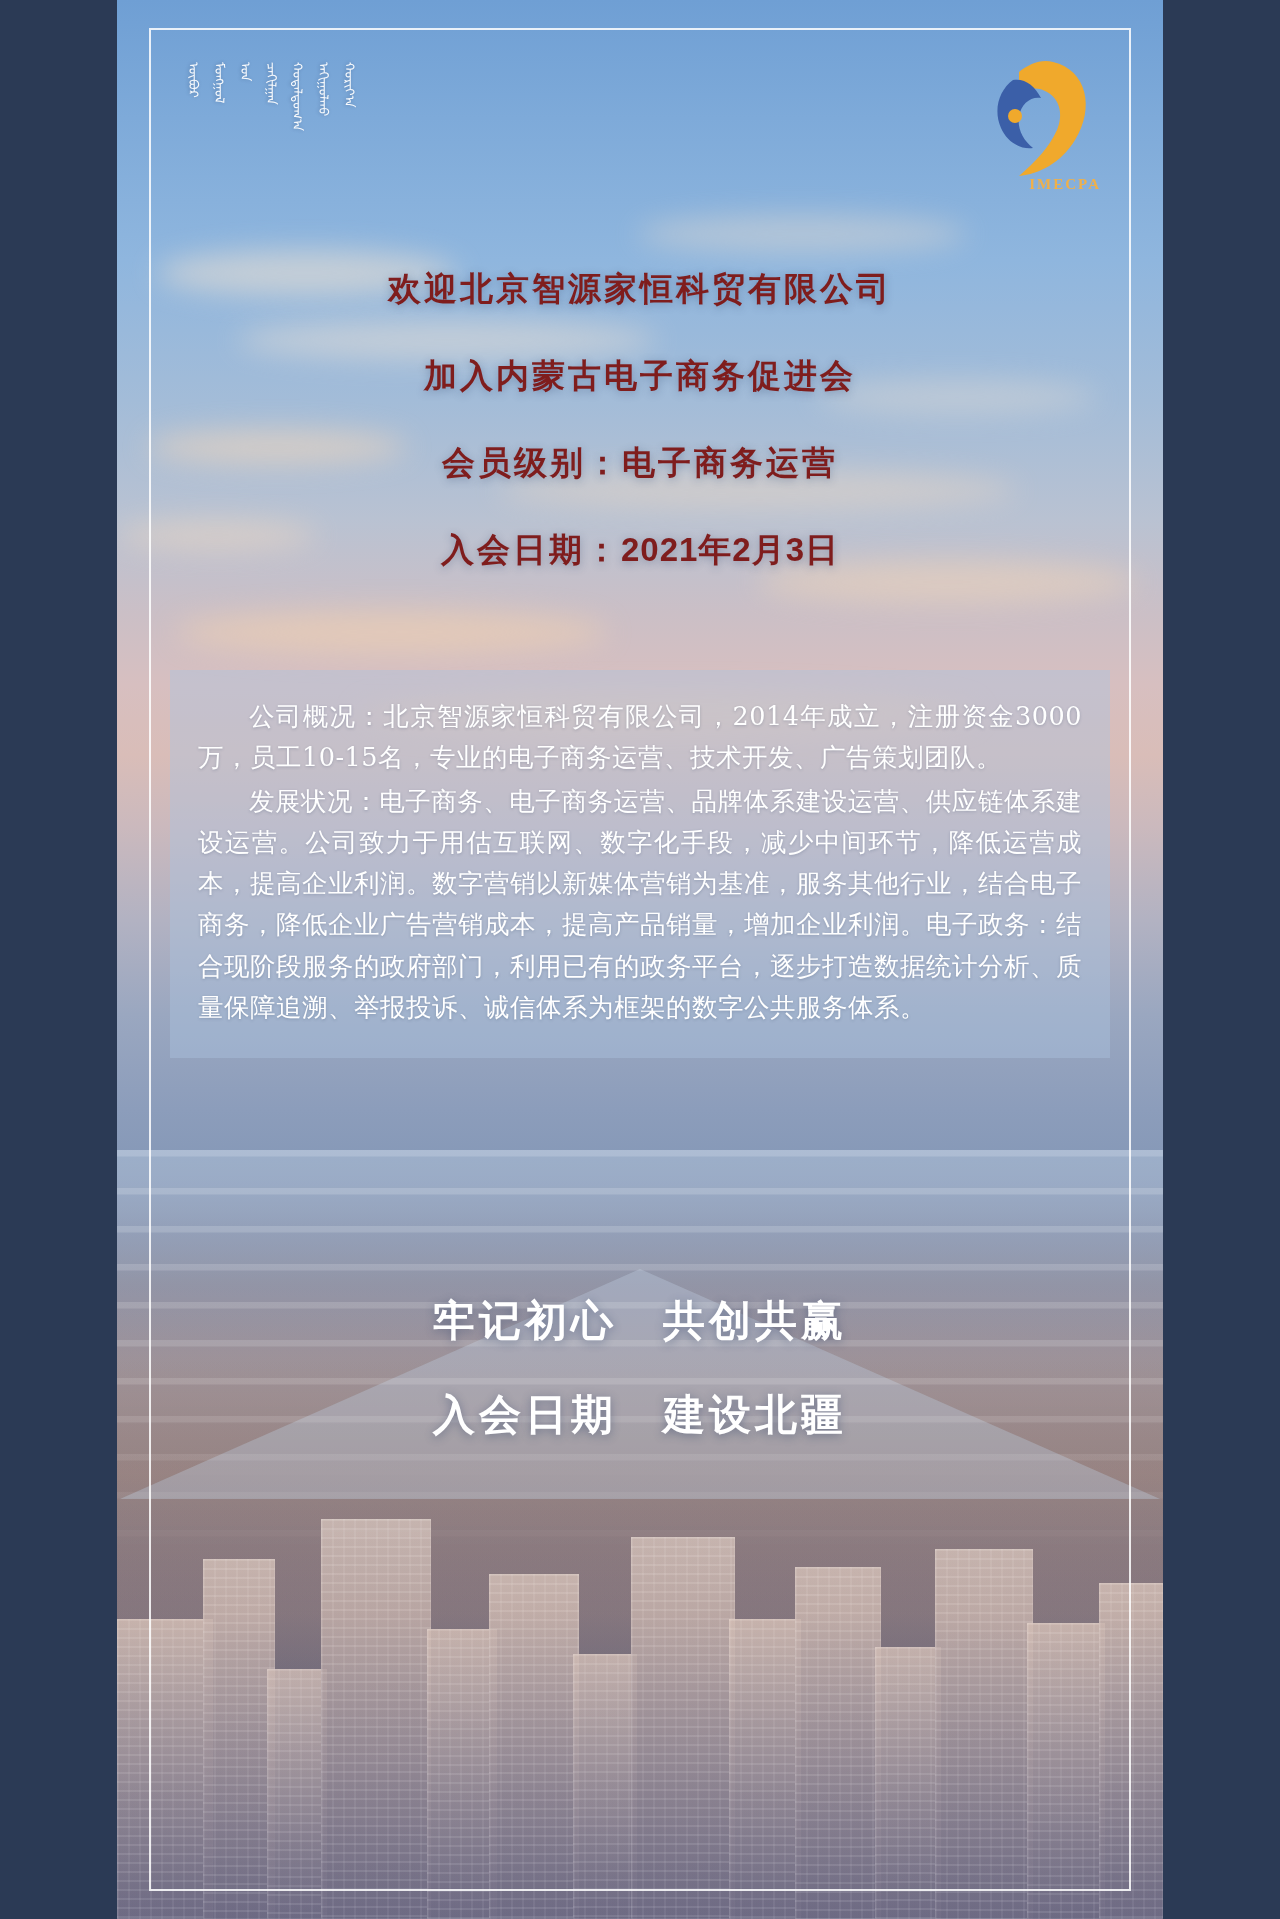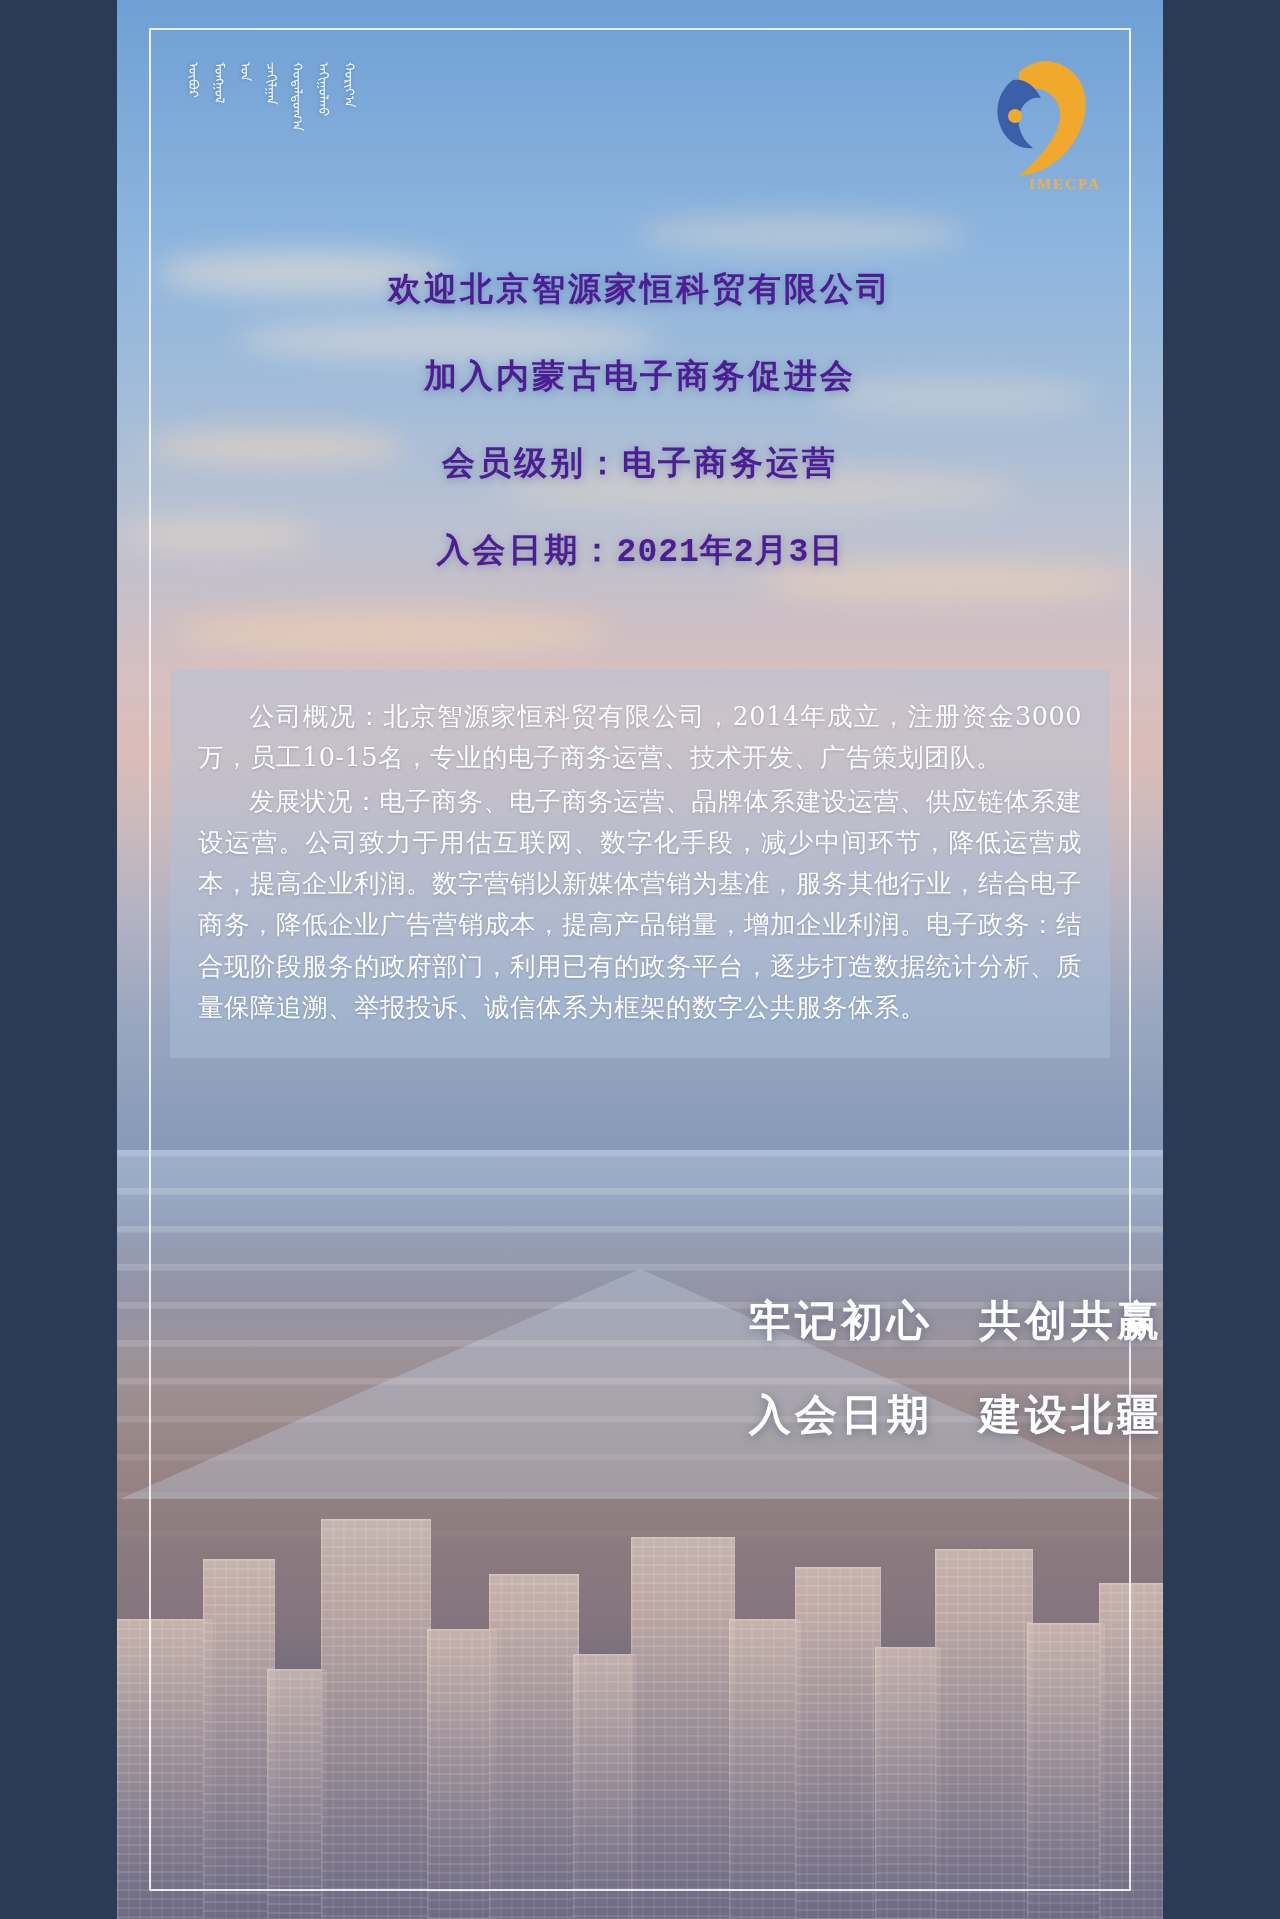--- a/index.html
+++ b/index.html
@@ -187,33 +187,33 @@
     font-weight: 700;
     letter-spacing: 2px;
     font-family: "Liberation Serif", serif;
   }
 
   .headline {
     position: absolute;
     left: 0; right: 0;
     top: 272px;
     text-align: center;
-    color: #4c1d95;
+    color: #7f1d1d;
   }
   .headline .line {
     font-family: "DejaVu Sans", sans-serif;
     font-weight: 700;
     font-size: 33px;
     letter-spacing: 3px;
     line-height: 1;
     margin-bottom: 54px;
     text-shadow: 0 2px 8px rgba(40,60,100,.35);
   }
   .headline .line.date .value {
-    font-family: Liberation Mono, monospace;
+    font-family: Liberation Sans, sans-serif;
     font-weight: 700;
     letter-spacing: 1px;
   }
 
   .info-panel {
     position: absolute;
     left: 53px;
     right: 53px;
     top: 670px;
     background: rgba(172,196,223,.42);
@@ -230,21 +230,21 @@
     text-indent: 2em;
     text-align: justify;
     text-shadow: 0 1px 3px rgba(40,60,90,.25);
   }
   .info-panel p + p { margin-top: 2px; }
 
   .slogan {
     position: absolute;
     left: 0; right: 0;
     top: 1300px;
-    text-align: right;
+    text-align: center;
     color: #ffffff;
   }
   .slogan .srow {
     font-family: "DejaVu Sans", sans-serif;
     font-weight: 700;
     font-size: 42px;
     letter-spacing: 4px;
     line-height: 1;
     margin-bottom: 52px;
     text-shadow: 0 2px 10px rgba(40,60,100,.45);

